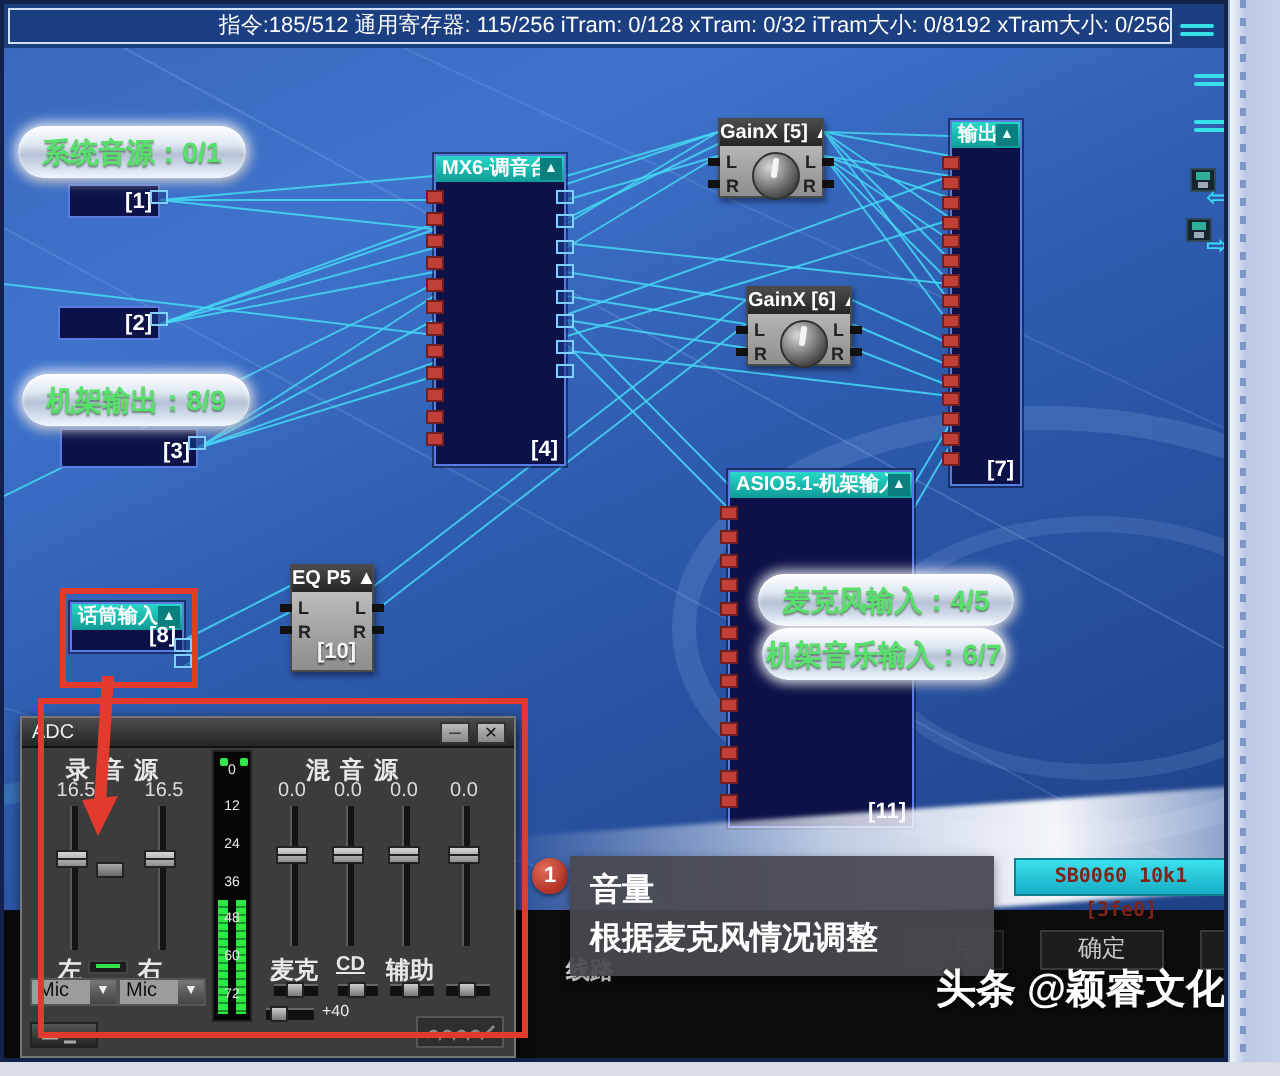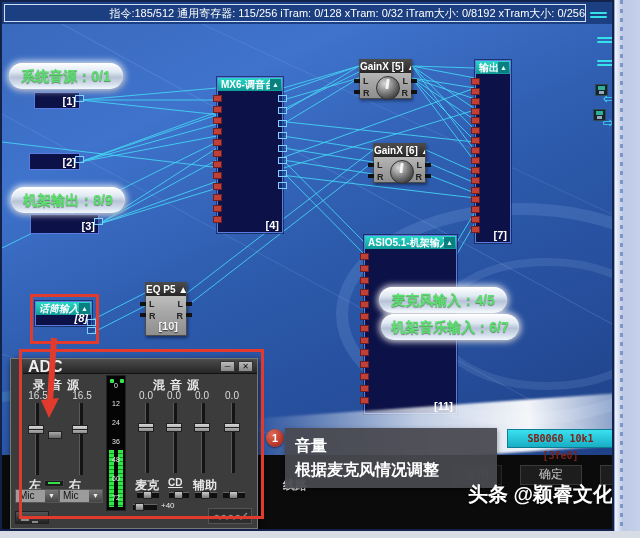--- a/index.html
+++ b/index.html
@@ -57,22 +57,22 @@
   .fbtn.disabled{color:#555;border-color:#262626;background:#151515;}
   #statusbox{position:absolute;left:505px;top:427px;width:107px;height:19px;z-index:7;
      background:linear-gradient(180deg,#3be0ee,#17aec6);border:1px solid #0d7e92;box-sizing:border-box;
      color:#7c2418;font-size:10px;font-weight:bold;line-height:17px;text-align:center;
      font-family:"DejaVu Sans Mono","Liberation Mono",monospace;}
   #watermark{position:absolute;left:466px;top:479px;z-index:11;color:#fff;font-size:20px;
      font-weight:800;white-space:nowrap;text-shadow:0 1px 2px rgba(0,0,0,.8);}
   
   #mixer{position:absolute;left:8px;top:356px;width:248px;height:171px;z-index:8;
      background:#3c3c3c;border:1px solid #777;box-shadow:1px 2px 6px rgba(0,0,0,.7);box-sizing:border-box;}
-  #mxtitle{position:absolute;left:12px;top:0;right:0;height:15px;background:linear-gradient(180deg,#4c4c4c,#262626);
-     color:#eee;font-size:16px;font-weight:bold;line-height:15px;padding-left:5px;border-bottom:1px solid #111;box-sizing:border-box;}
+  #mxtitle{position:absolute;left:0;top:0;right:0;height:15px;background:linear-gradient(180deg,#4c4c4c,#262626);
+     color:#eee;font-size:10px;font-weight:normal;line-height:15px;padding-left:5px;border-bottom:1px solid #111;box-sizing:border-box;}
   .winbtn{position:absolute;top:2px;width:15px;height:11px;background:linear-gradient(#bbb,#888);
      border:1px solid #333;color:#111;font-size:8px;line-height:9px;text-align:center;cursor:pointer;box-sizing:border-box;}
   .mlabel{position:absolute;color:#e8e8e8;font-size:12px;font-weight:bold;letter-spacing:5px;white-space:nowrap;}
   .mval{position:absolute;color:#ddd;font-size:10px;width:30px;text-align:center;}
   .vtrack{position:absolute;width:3px;background:#141414;border-left:1px solid #5a5a5a;cursor:pointer;}
   .vthumb{position:absolute;width:16px;height:9px;background:linear-gradient(#d6d6d6,#8e8e8e);
      border:1px solid #222;cursor:grab;box-sizing:border-box;}
   .vthumb i{display:block;height:1px;margin-top:3px;background:#222;}
   .chan{position:absolute;color:#e8e8e8;font-size:12px;font-weight:bold;white-space:nowrap;}
   .hslide{position:absolute;height:5px;background:#101010;border-top:1px solid #666;cursor:pointer;}
@@ -424,29 +424,29 @@
       <div class="port red" style="top: 65px;"></div>
       <div class="port red" style="top: 77px;"></div>
       <div class="port red" style="top: 89px;"></div>
       <div class="port red" style="top: 101px;"></div>
       <div class="port red" style="top: 113px;"></div>
       <div class="port red" style="top: 125px;"></div>
       <div class="port red" style="top: 137px;"></div>
       <div class="port red" style="top: 149px;"></div>
       <div class="port red" style="top: 161px;"></div>
     </div>
-    <div class="node rack" style="left: 33px; top: 299px; width: 57px; height: 25px; font-style: italic;">
+    <div class="node rack" style="left: 33px; top: 299px; width: 57px; height: 25px;">
       <div class="ntitle">话筒输入</div>
       <div class="collapse">▲</div>
       <div class="nlabel">[8]</div>
       <div class="port blue" style="top: 17px;"></div>
       <div class="port blue" style="top: 25px;"></div>
     </div>
     <div class="pill" style="left: 7px; top: 61px; width: 114px; height: 26px; line-height: 26px;">系统音源：0/1</div>
     <div class="pill" style="left: 9px; top: 185px; width: 114px; height: 26px; line-height: 26px;">机架输出：8/9</div>
     <div class="pill" style="left: 377px; top: 285px; width: 128px; height: 26px; line-height: 26px;">麦克风输入：4/5</div>
-    <div class="pill" style="left: 379px; top: 312px; width: 138px; height: 26px; line-height: 26px;">机架音乐输入：6/7</div>
+    <div class="pill" style="left: 379px; top: 312px; width: 122px; height: 26px; line-height: 26px;">机架音乐输入：6/7</div>
   </div>
 
 <div id="rightstrip">
     <i></i>
   </div>
 <div id="bottomstrip"></div>
 
 </body></html>

